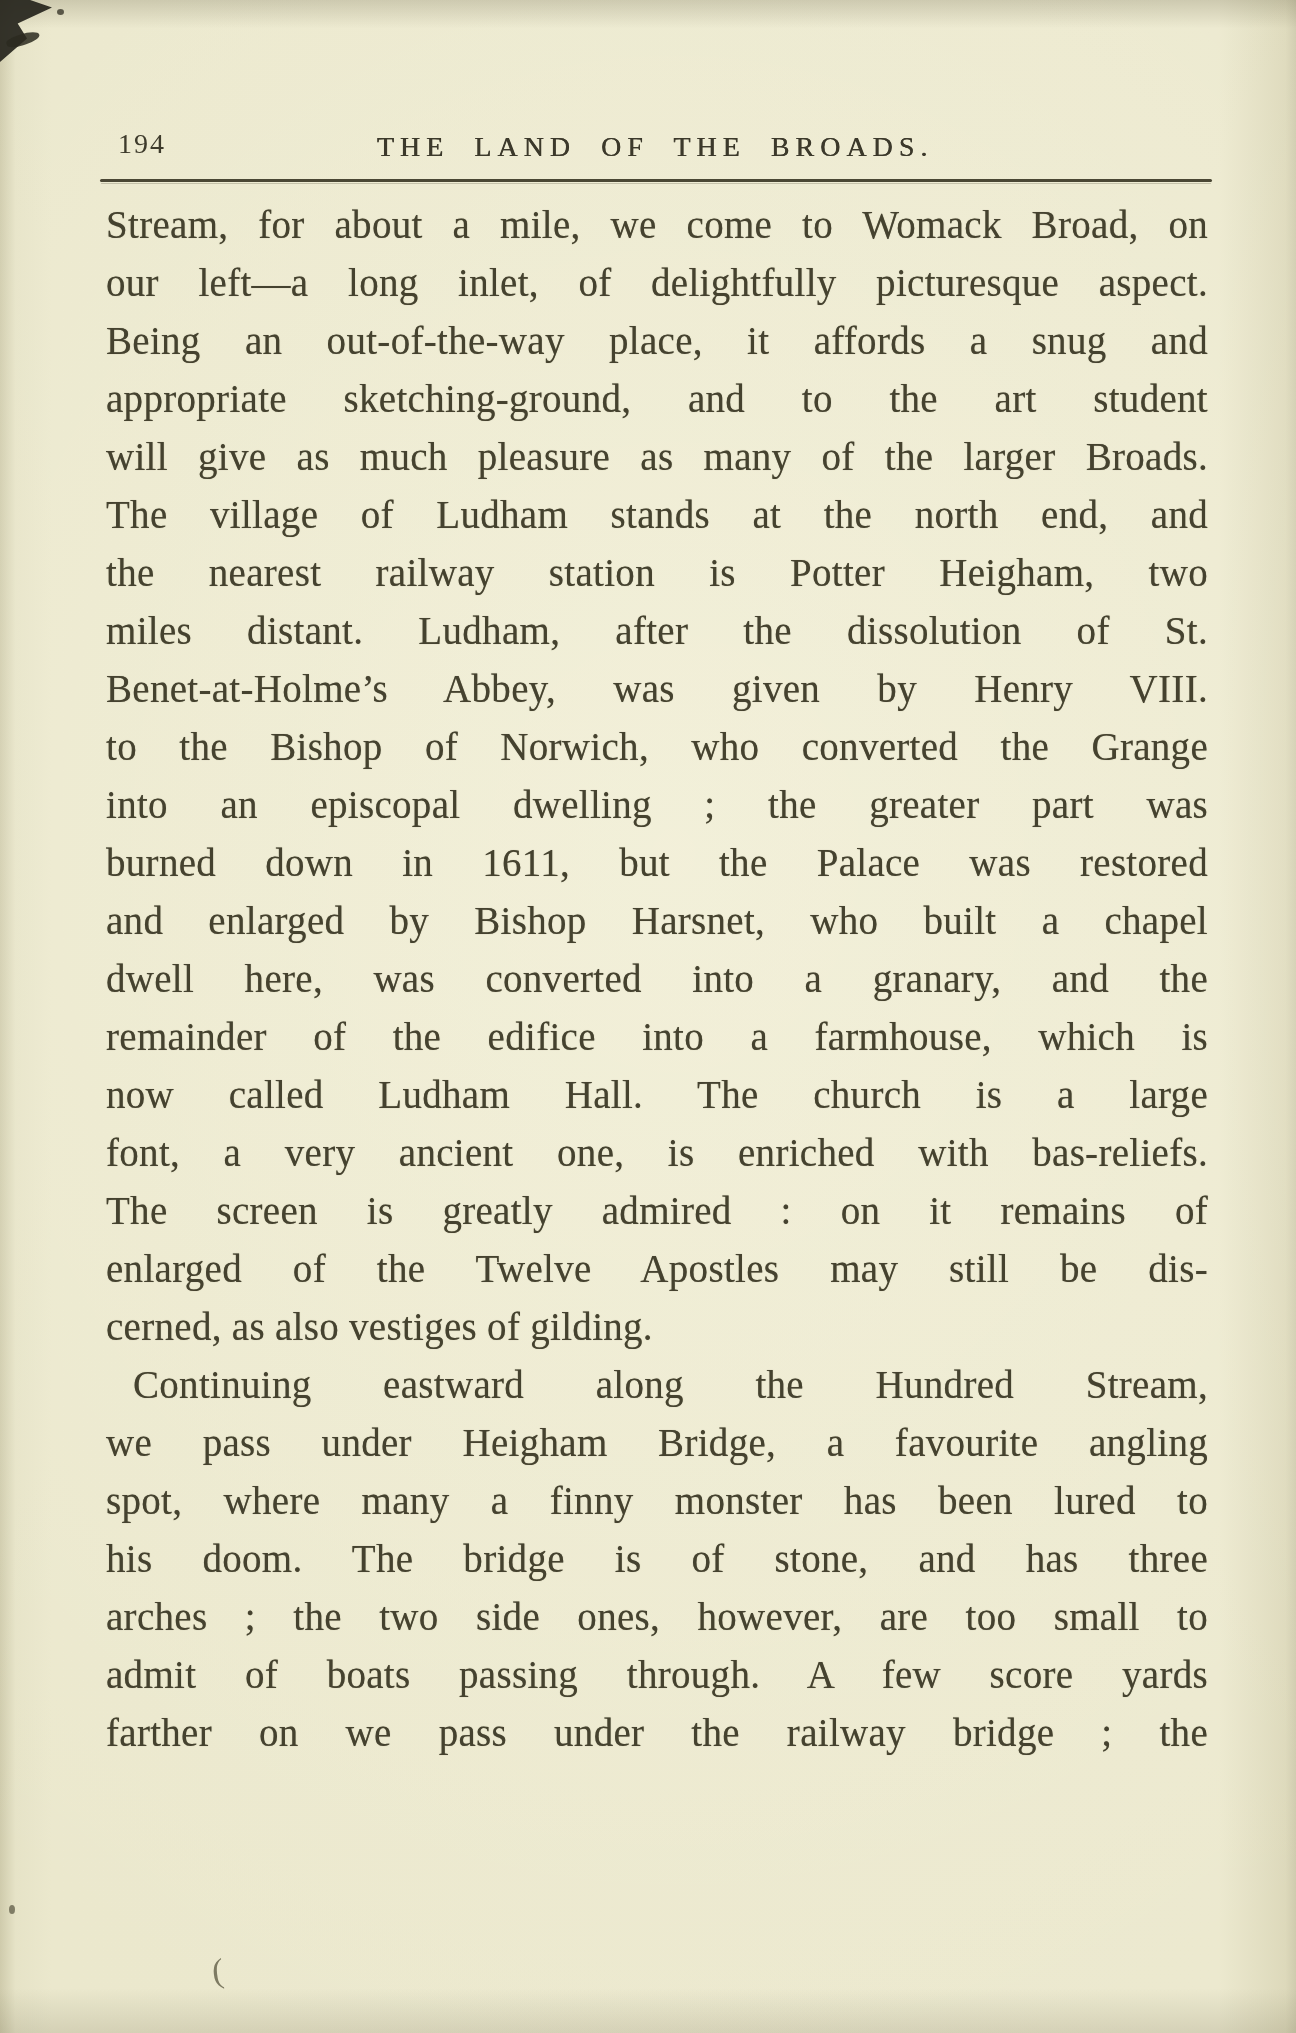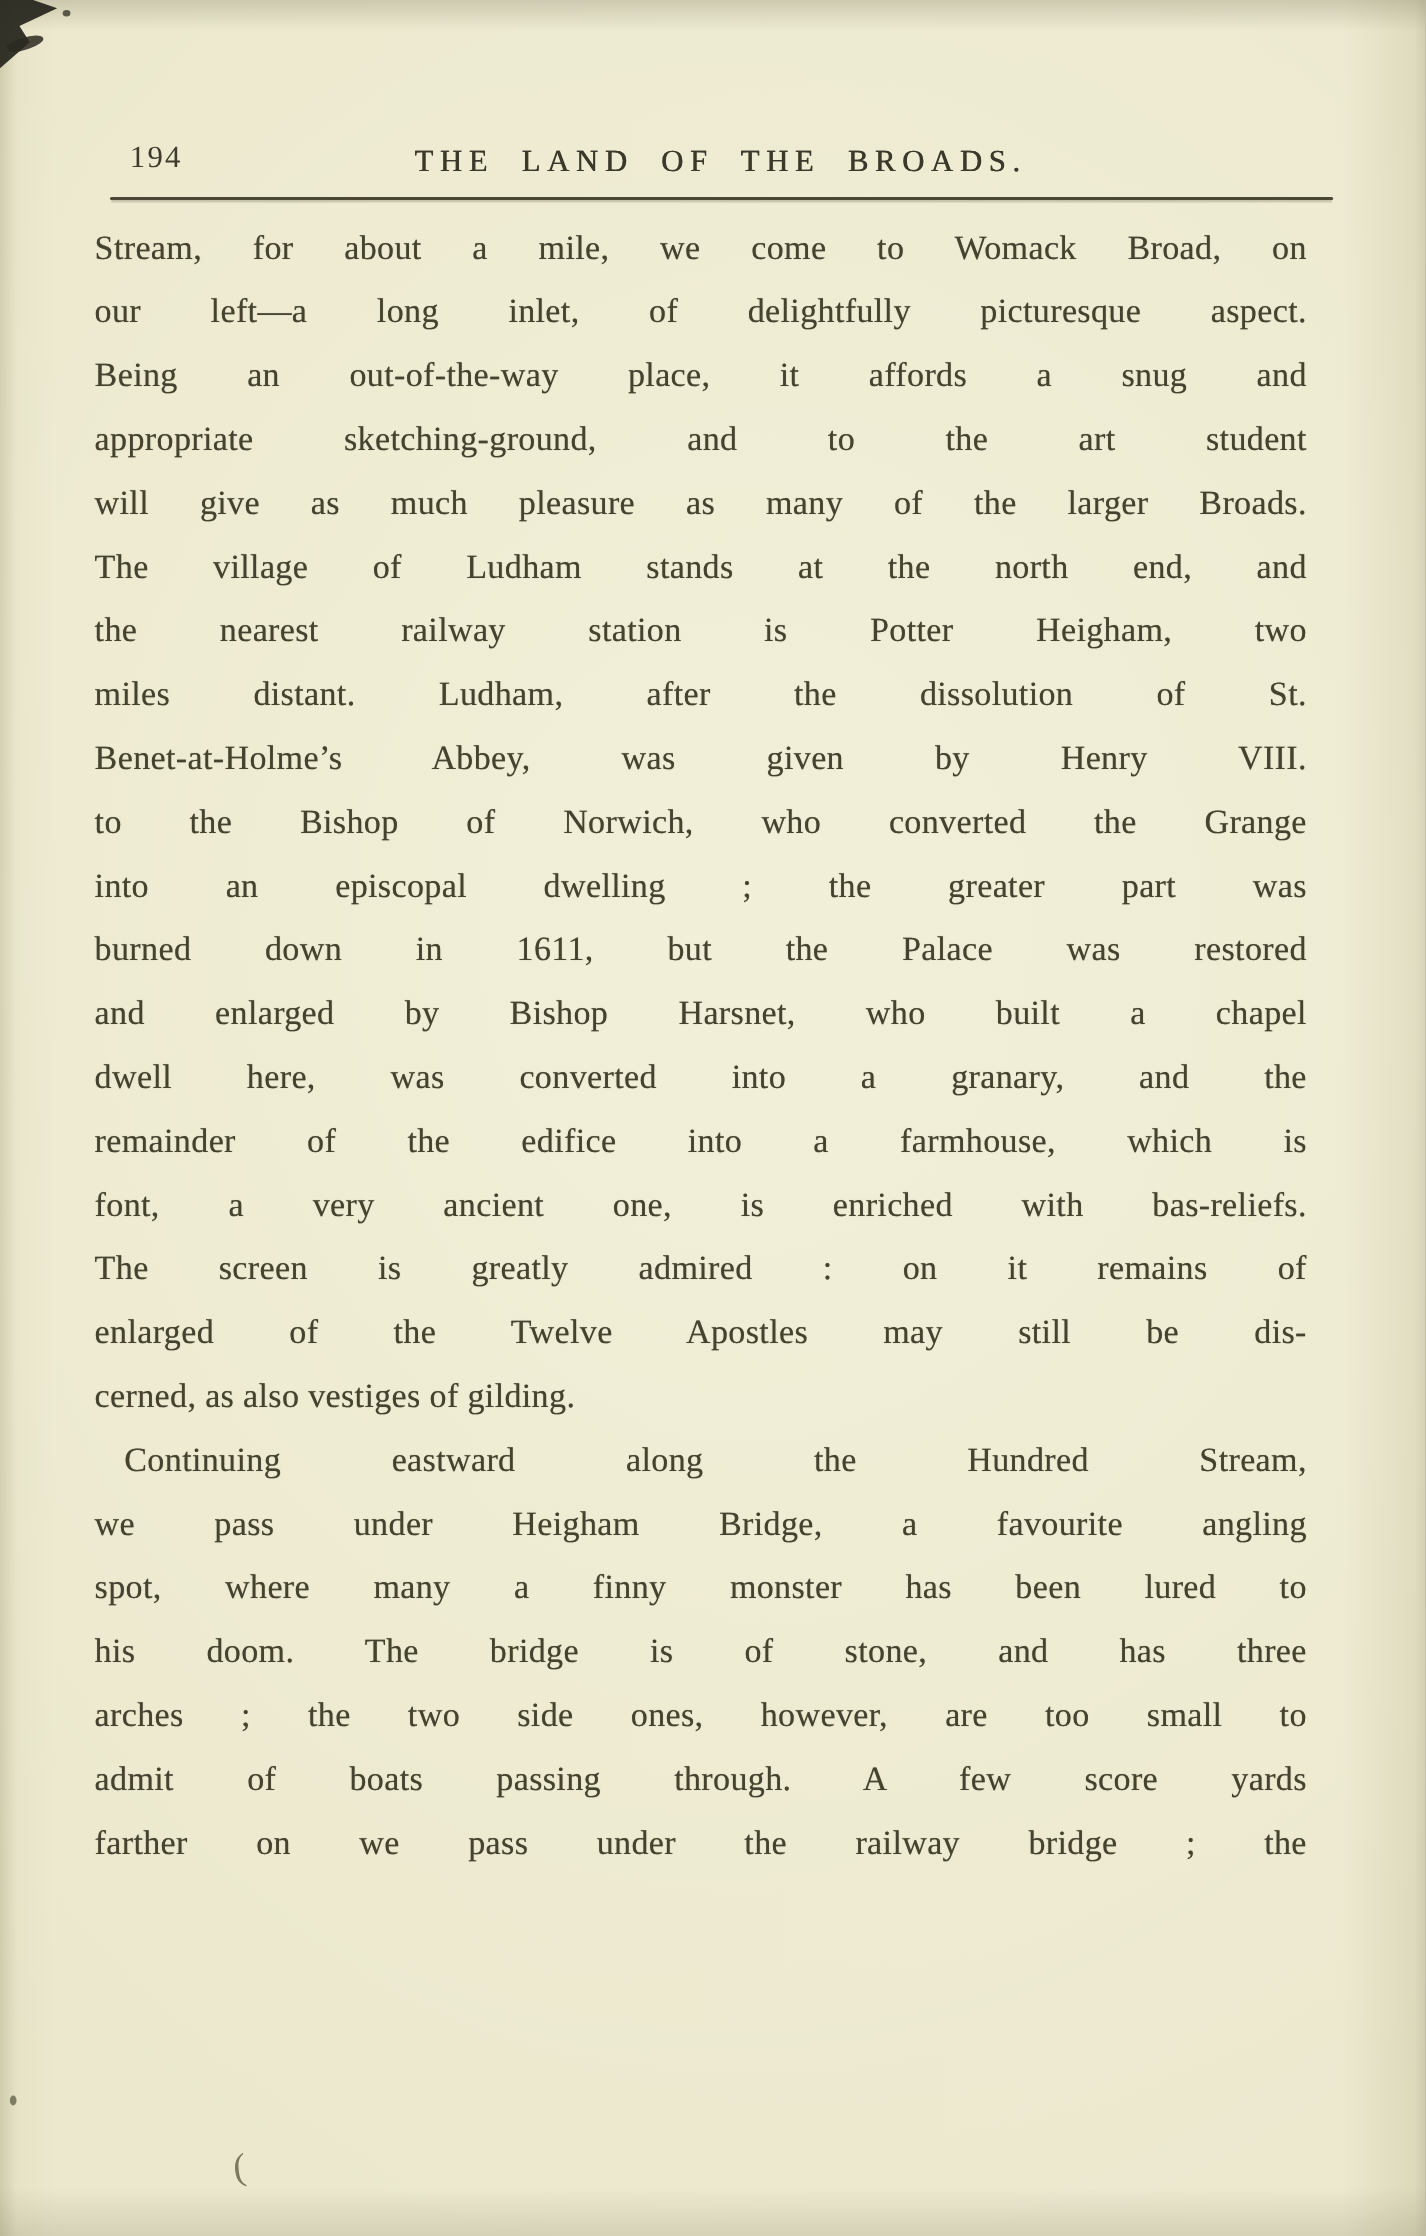--- a/index.html
+++ b/index.html
@@ -75,22 +75,22 @@
     position: absolute;
     left: 100px; top: 179px; width: 1112px; height: 3px;
     background: #4a4734;
     border-radius: 2px;
     box-shadow: 0 3px 0 -1px rgba(74,71,52,0.25);
   }
 
   
   .body-text {
     position: absolute;
-    left: 86px; top: 196px; width: 1102px;
-    font-size: 31px;
+    left: 106px; top: 196px; width: 1102px;
+    font-size: 39px;
     line-height: 58px;
     letter-spacing: 0.3px;
     text-shadow: 0 0 0.7px rgba(64,60,38,0.55);
   }
   .line {
     text-align: justify;
     text-align-last: left;
     white-space: normal;
   }
   .line.just { text-align-last: justify; }
@@ -123,20 +123,21 @@
       <div class="line just">The village of Ludham stands at the north end, and</div>
       <div class="line just">the nearest railway station is Potter Heigham, two</div>
       <div class="line just">miles distant. Ludham, after the dissolution of St.</div>
       <div class="line just">Benet-at-Holme’s Abbey, was given by Henry VIII.</div>
       <div class="line just">to the Bishop of Norwich, who converted the Grange</div>
       <div class="line just">into an episcopal dwelling ; the greater part was</div>
       <div class="line just">burned down in 1611, but the Palace was restored</div>
       <div class="line just">and enlarged by Bishop Harsnet, who built a chapel</div>
       <div class="line just">dwell here, was converted into a granary, and the</div>
       <div class="line just">remainder of the edifice into a farmhouse, which is</div>
+      <div class="line just">now called Ludham Hall. The church is a large</div>
       <div class="line just">font, a very ancient one, is enriched with bas-reliefs.</div>
       <div class="line just">The screen is greatly admired : on it remains of</div>
       <div class="line just">enlarged of the Twelve Apostles may still be dis-</div>
       <div class="line">cerned, as also vestiges of gilding.</div>
       <div class="line indent just">Continuing eastward along the Hundred Stream,</div>
       <div class="line just">we pass under Heigham Bridge, a favourite angling</div>
       <div class="line just">spot, where many a finny monster has been lured to</div>
       <div class="line just">his doom. The bridge is of stone, and has three</div>
       <div class="line just">arches ; the two side ones, however, are too small to</div>
       <div class="line just">admit of boats passing through. A few score yards</div>

